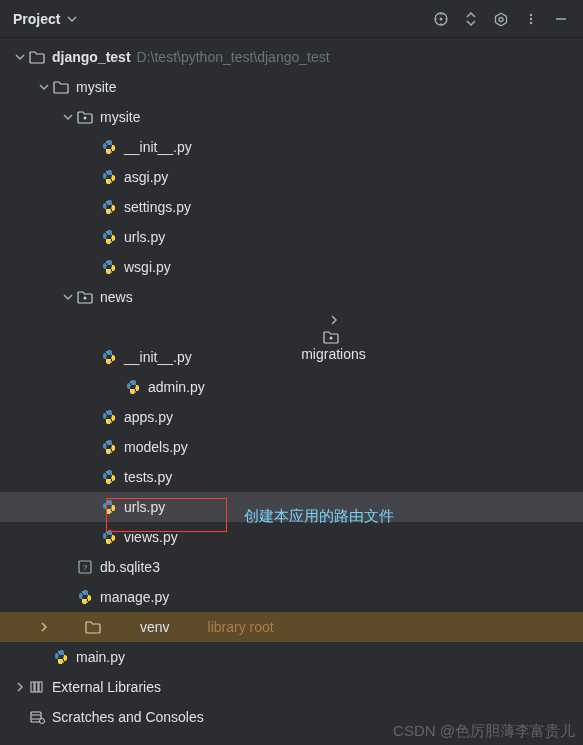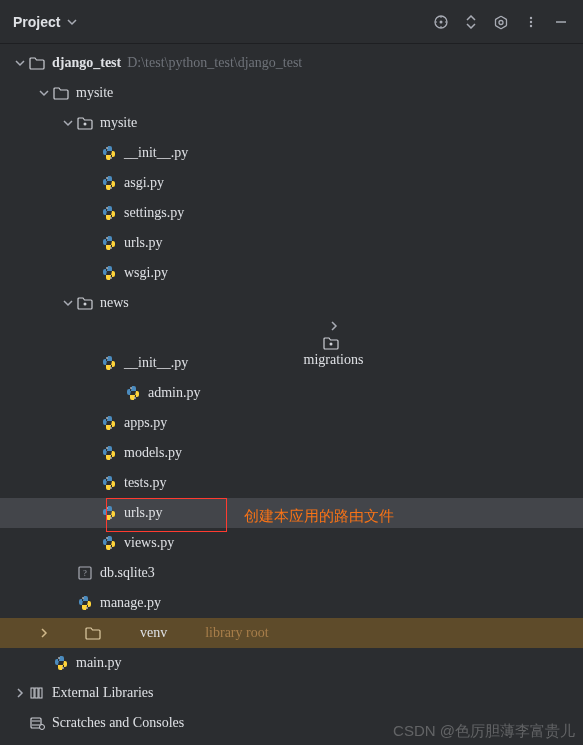--- a/index.html
+++ b/index.html
@@ -7,21 +7,21 @@
       width: 583px;
       height: 745px;
       background: #2b2d30;
       color: #dfe1e5;
       font-family: -apple-system, BlinkMacSystemFont, "Segoe UI", Arial, sans-serif;
       font-size: 14px;
       overflow: hidden;
       position: relative;
     }
     .toolbar {
-      height: 44px;
+      height: 38px;
       display: flex;
       align-items: center;
       padding: 0 10px 0 13px;
       border-bottom: 1px solid #1e1f22;
     }
     .toolbar-title {
       font-weight: 600;
       color: #dfe1e5;
       display: flex;
       align-items: center;
@@ -40,21 +40,20 @@
       display: flex;
       align-items: center;
       justify-content: center;
       color: #a9acb5;
       cursor: pointer;
       border-radius: 4px;
     }
     .toolbar-icon svg { display: block; }
     .tree {
       padding-top: 4px;
-      font-family: Liberation Serif, serif;
     }
     .tree-row {
       height: 30px;
       display: flex;
       align-items: center;
       white-space: nowrap;
       color: #dfe1e5;
       cursor: pointer;
       position: relative;
     }
@@ -86,21 +85,21 @@
     .label { color: #dfe1e5; }
     .path-label { color: #6f737a; margin-left: 6px; }
     .lib-label { color: #a87e4a; margin-left: 6px; }
     .annotation-box {
       position: absolute;
       border: 1.5px solid #ff3b30;
       pointer-events: none;
     }
     .annotation-text {
       position: absolute;
-      color: #f97316;
+      color: #7dd3fc;
       font-size: 15px;
       pointer-events: none;
     }
     .watermark {
       position: absolute;
       bottom: 4px;
       right: 8px;
       color: rgba(200,200,200,0.35);
       font-size: 15px;
       pointer-events: none;

